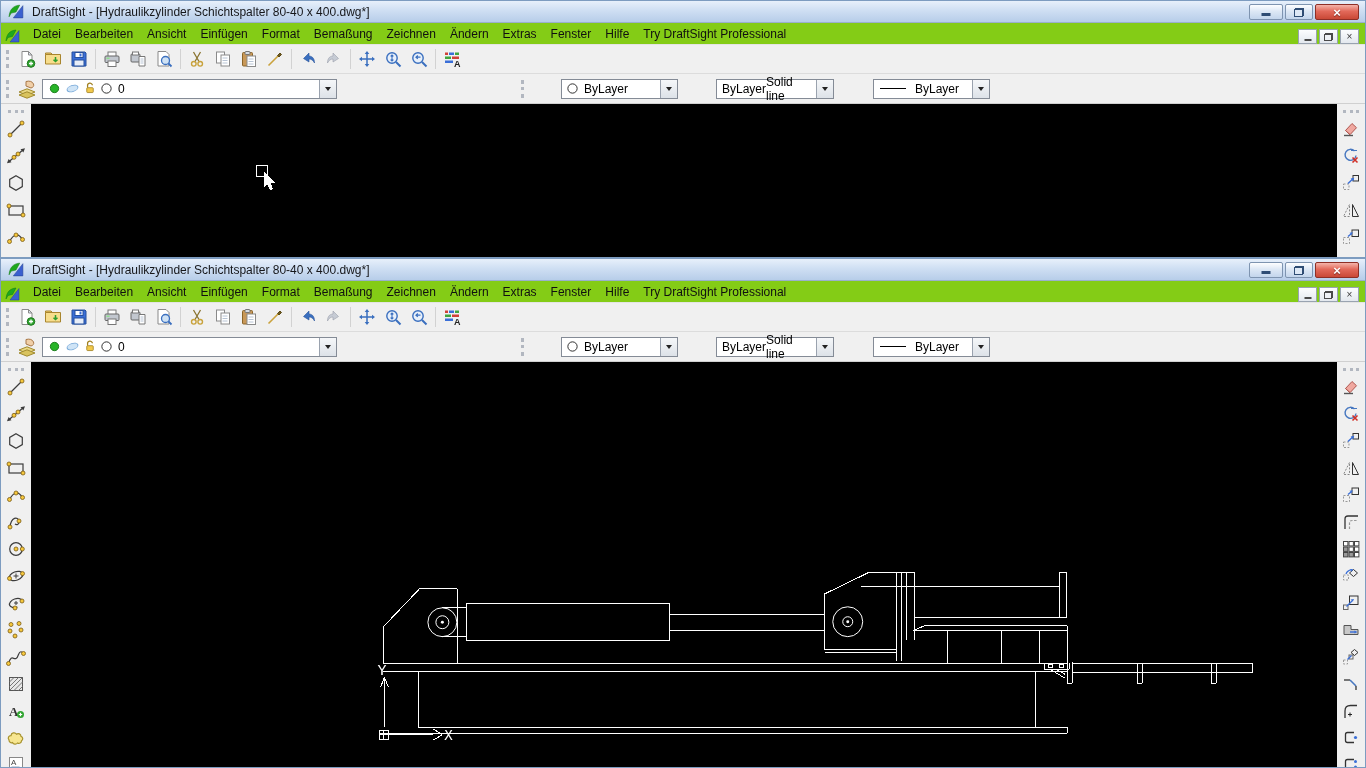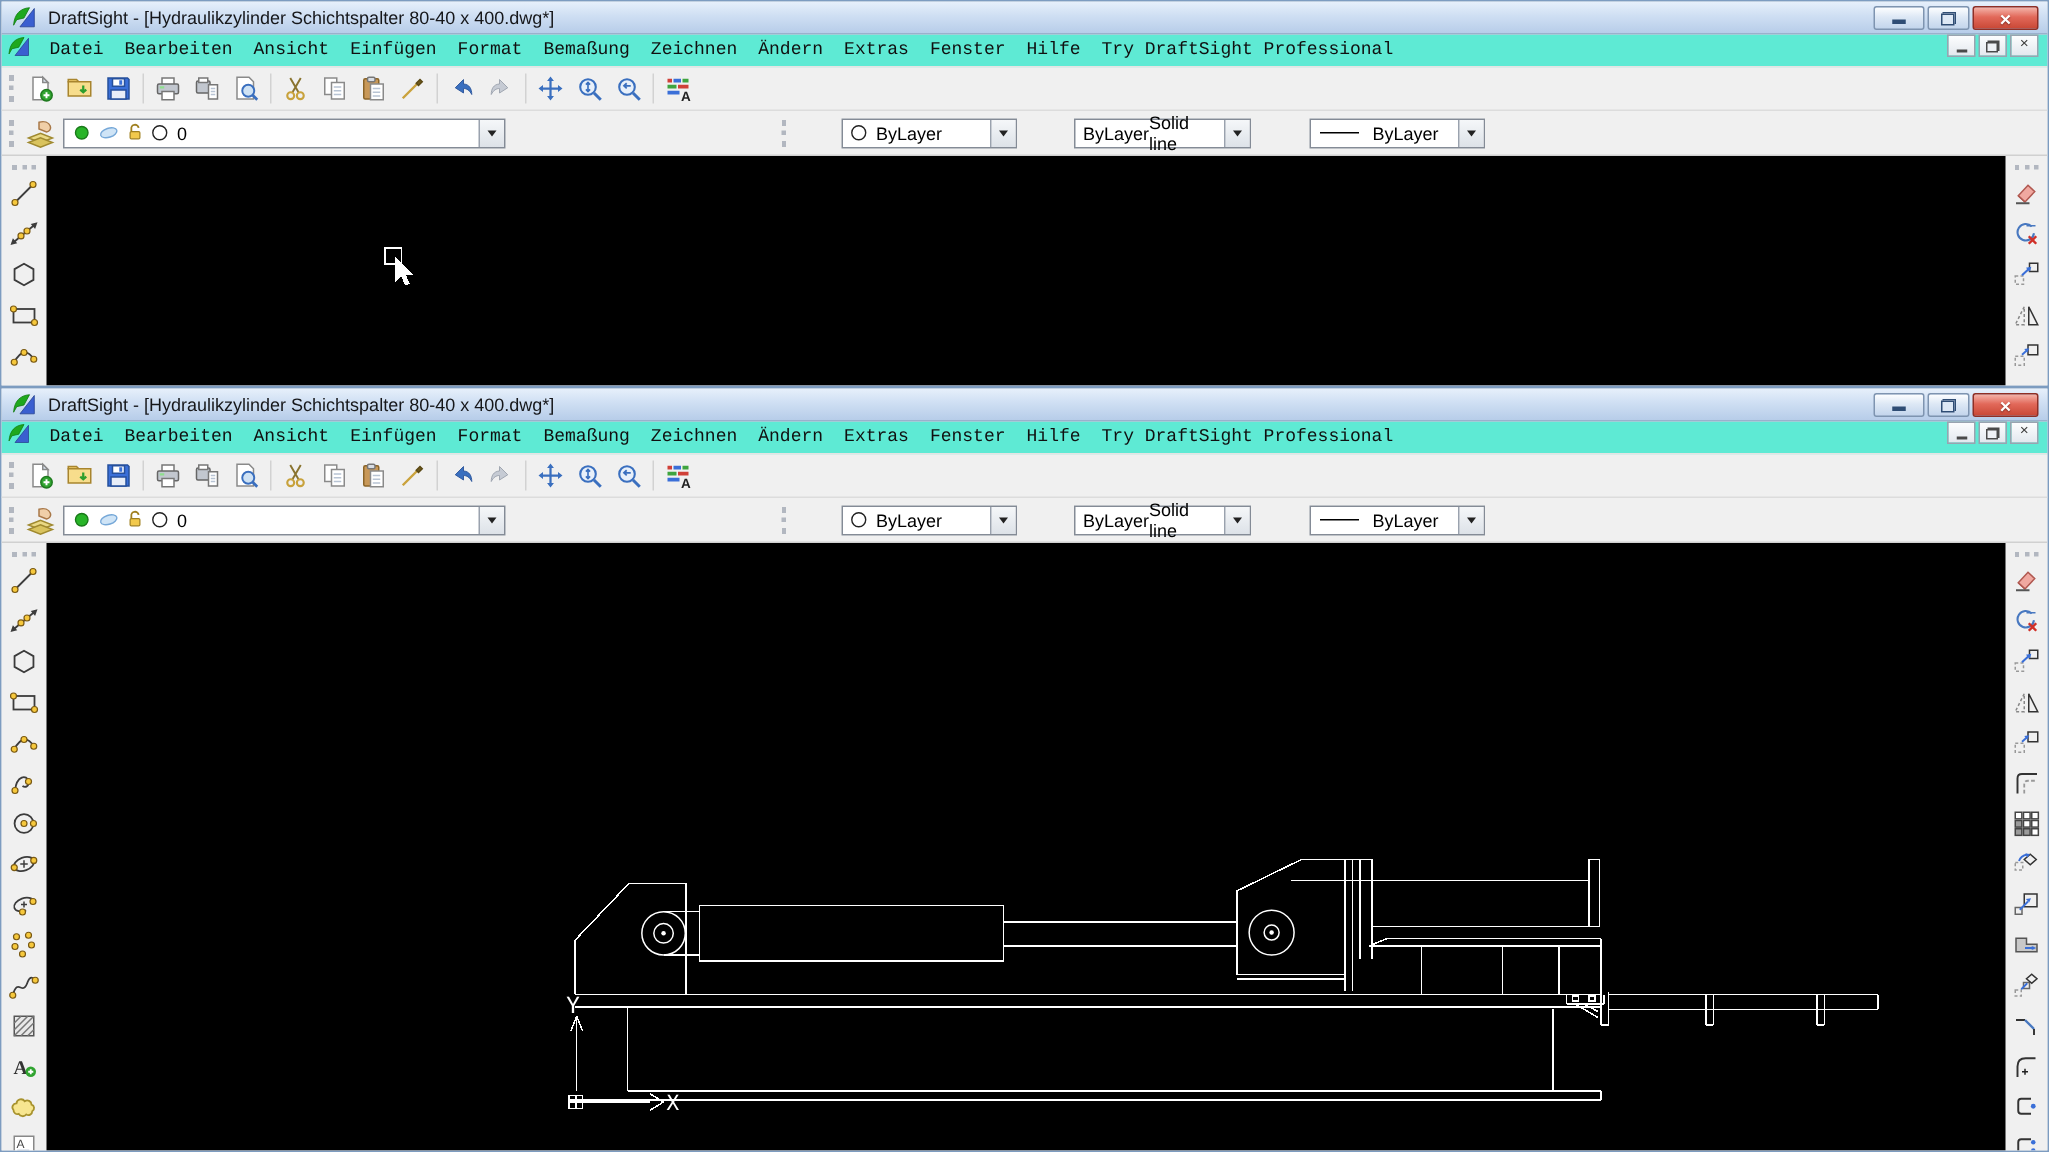--- a/index.html
+++ b/index.html
@@ -27,22 +27,22 @@
                width:9px; height:3px; background:#2f4d74; }
   .glyph-restore { position:relative; width:10px; height:9px; }
   .glyph-restore::before { content:""; position:absolute; right:0; top:0; width:7px; height:6px;
                border:1px solid #2f4d74; }
   .glyph-restore::after { content:""; position:absolute; left:0; bottom:0; width:7px; height:6px;
                border:1px solid #2f4d74; background:#dde8f5; }
   .glyph-close { color:#fff; font-size:13px; font-weight:bold; line-height:1;
                  text-shadow:0 1px 1px #7a241c; }
 
   
-  .menubar { height:22px; flex:0 0 22px; display:flex; align-items:flex-start; background:#5eead4;
-             padding:0 4px; border-bottom:1px solid #e4e4e4;font-family:Liberation Mono, monospace; }
+  .menubar { height:22px; flex:0 0 22px; display:flex; align-items:flex-end; background:#84cc16;
+             padding:0 4px; border-bottom:1px solid #e4e4e4; }
   .menu-app-icon { width:16px; height:16px; margin-right:5px; flex:0 0 auto; }
   .menu-item { font-size:12px; color:#101010; padding:3px 7px; white-space:nowrap; cursor:default; }
   .mdi { margin-left:auto; display:flex; gap:2px; padding-right:2px; }
   .mdibtn { width:19px; height:15px; border:1px solid #99a3b0; position:relative;
             background:linear-gradient(#fcfdfe,#e3e8ee); display:flex; align-items:center;
             justify-content:center; font-size:10px; color:#3c3c3c; }
   .mdibtn .glyph-min { background:#4a4a4a; width:7px; height:2px; bottom:2px; }
   .mdibtn .glyph-restore { width:9px; height:8px; }
   .mdibtn .glyph-restore::before, .mdibtn .glyph-restore::after { border-color:#4a4a4a; width:6px; height:5px; }
   .mdibtn .glyph-restore::after { background:#eef1f5; }

